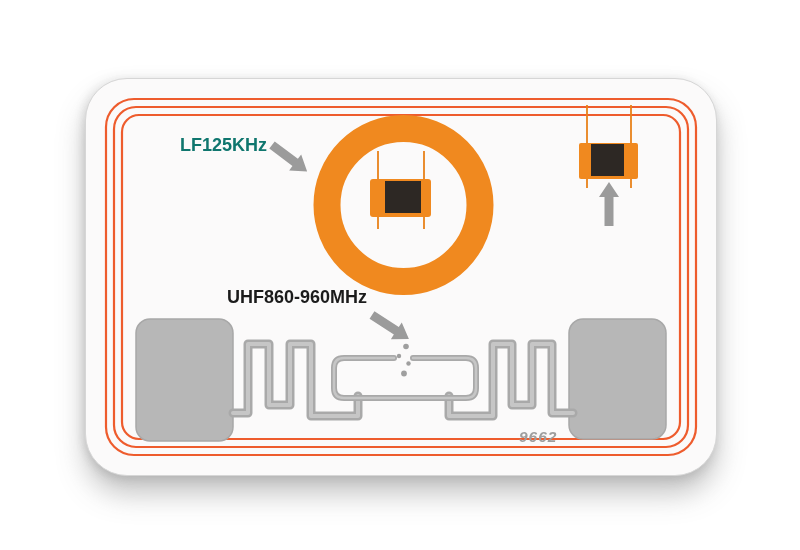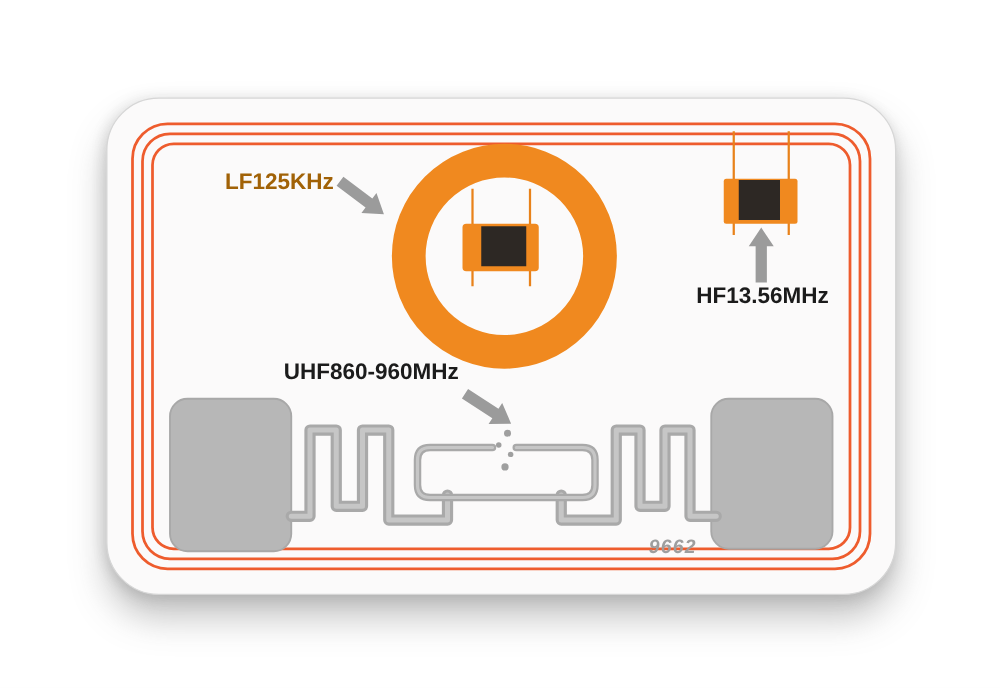--- a/index.html
+++ b/index.html
@@ -79,17 +79,16 @@
         <rect x="505" y="65" width="33" height="32" fill="#2d2824"></rect>
       </g>
 
       <g>
         <use href="#callout-arrow" transform="translate(186,66) rotate(37)" fill="#9b9b9b"></use>
         <use href="#callout-arrow" transform="translate(286,236) rotate(33)" fill="#9b9b9b"></use>
         <use href="#callout-arrow" transform="translate(523,147) rotate(-90)" fill="#9b9b9b"></use>
       </g>
     </svg>
 
-    <div class="callout lf-label" style="color: #a16207;">LF125KHz</div>
+    <div class="callout lf-label" style="color: #0f766e;">LF125KHz</div>
     <div class="callout uhf-label" style="color: rgb(27, 27, 27);">UHF860-960MHz</div>
-    <div class="callout hf-label" style="color: rgb(27, 27, 27);">HF13.56MHz</div>
   </div>
 </div>
 
 </body></html>

